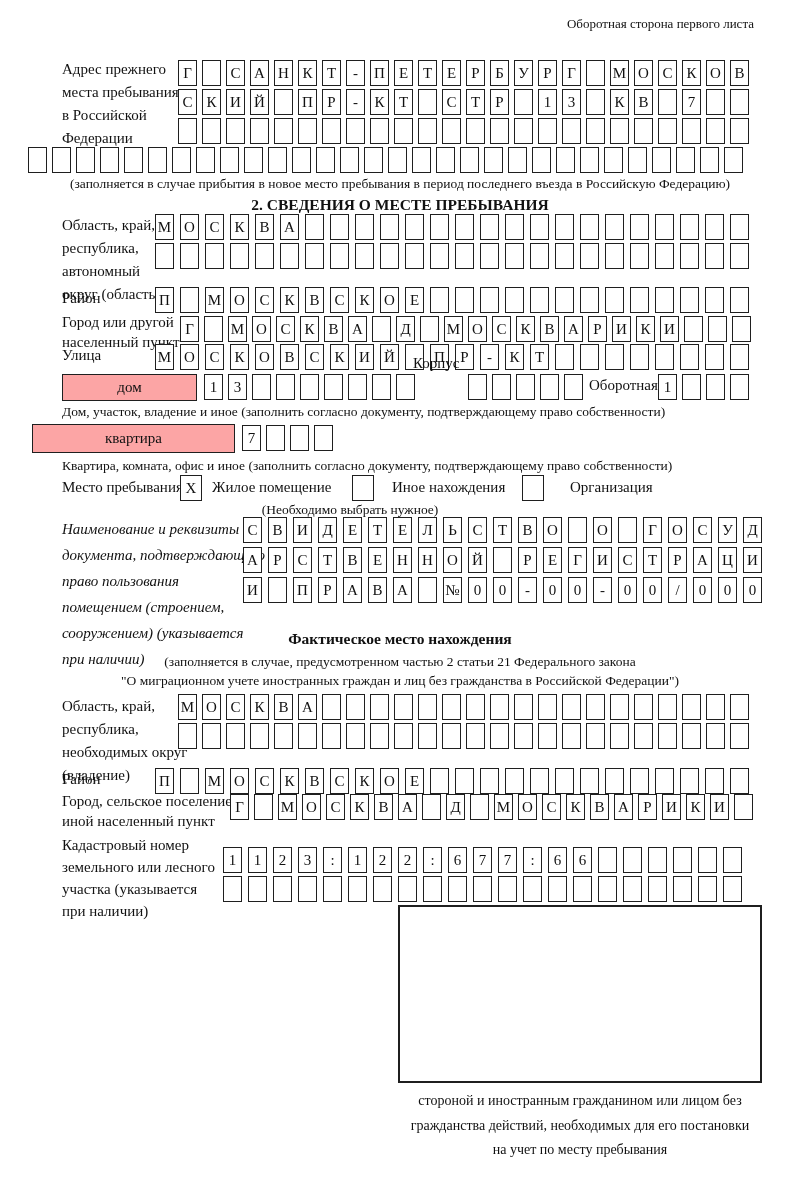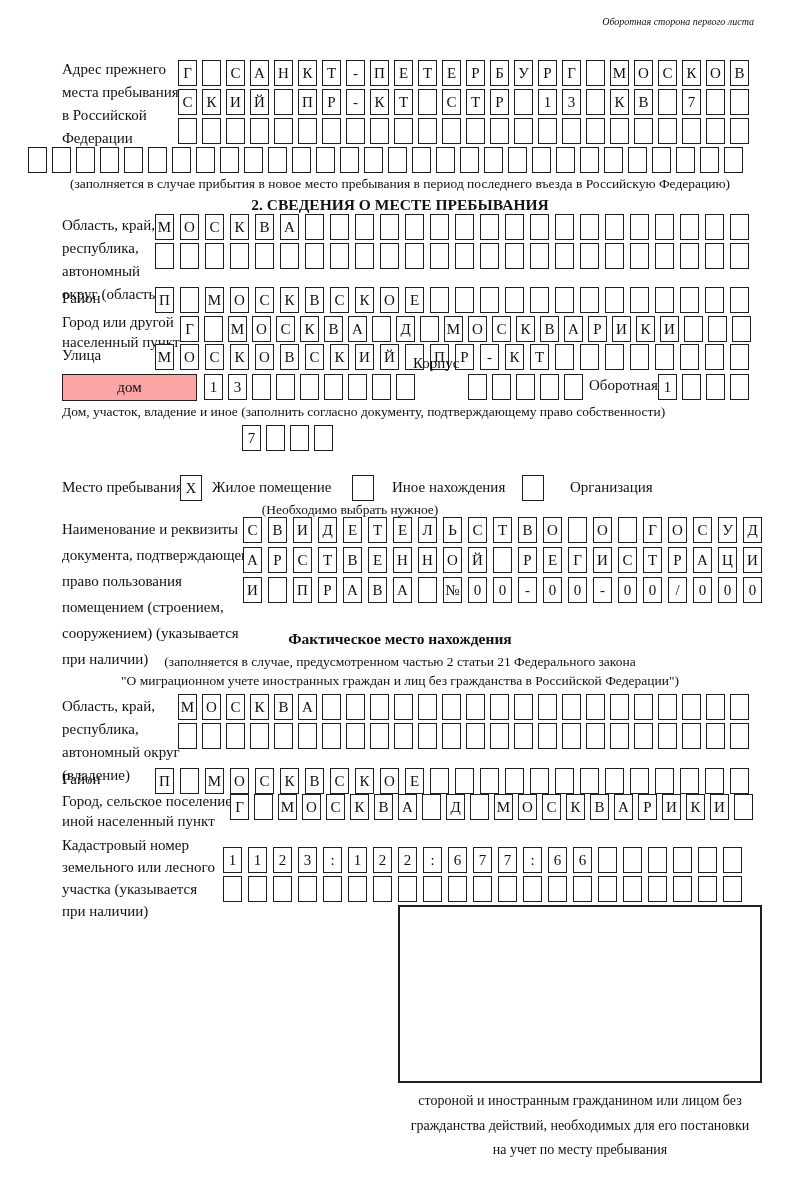--- a/index.html
+++ b/index.html
@@ -7,30 +7,30 @@
   #page{position:relative;width:800px;height:1180px;background:#fff;overflow:hidden;}
   .abs{position:absolute;}
   .cellrow{position:absolute;display:flex;}
   .p24{gap:5px;}
   .p25{gap:6px;}
   .cell{flex:none;width:19px;height:26px;box-sizing:border-box;border:1.8px solid #1f1f1f;
         display:flex;align-items:center;justify-content:center;font-size:15px;line-height:1;background:#fff;}
   .labelblock{font-size:15px;line-height:23px;}
   .labelblock div{white-space:nowrap;}
   .lh20 div{line-height:20px;}
-  .lh26 div{line-height:26px;}
+  .lh26 div{line-height:26px;font-style:italic;}
   .lh22 div{line-height:22px;}
   .note{font-size:13.5px;text-align:center;width:800px;left:0;}
   .sectitle{font-size:15.5px;font-weight:bold;text-align:center;width:800px;left:0;}
   .widebox{box-sizing:border-box;border:1.9px solid #1f1f1f;display:flex;align-items:center;justify-content:center;font-size:15px;background:#fca5a5;}
   .inlinelabel{font-size:15px;white-space:nowrap;}
   .checkbox{box-sizing:border-box;width:22px;height:26px;border:1.8px solid #1f1f1f;display:flex;align-items:center;justify-content:center;font-size:15px;background:#fff;}
   .stampbox{box-sizing:border-box;border:2px solid #1f1f1f;background:#fff;}
   .stampcap{font-size:14px;line-height:24.5px;text-align:center;}
-  .hdr{font-size:10px;white-space:nowrap;font-style:italic;}
+  .hdr{font-size:13px;white-space:nowrap;}
 </style>
 </head>
 <body>
 
 <div id="page">
 
   <div class="abs hdr" style="top:16px;right:46px;">Оборотная сторона первого листа</div>
 
   <div class="abs labelblock" style="left:62px;top:58px;">
     <div>Адрес прежнего</div>
@@ -320,26 +320,28 @@
     </div>
   <div class="abs inlinelabel" style="left:589px;top:377px;">Оборотная</div>
   <div class="cellrow p24" style="left:658px;top:374px;">
       <span class="cell">1</span>
       <span class="cell"></span>
       <span class="cell"></span>
       <span class="cell"></span>
     </div>
   <div class="abs" style="left:62px;top:404px;font-size:13.5px;">Дом, участок, владение и иное (заполнить согласно документу, подтверждающему право собственности)</div>
 
+  <div class="widebox abs" style="left:32px;top:424px;width:203px;height:29px;">квартира</div>
   <div class="cellrow p24" style="left:242px;top:425px;">
       <span class="cell">7</span>
       <span class="cell"></span>
       <span class="cell"></span>
       <span class="cell"></span>
     </div>
+  <div class="abs" style="left:62px;top:458px;font-size:13.5px;">Квартира, комната, офис и иное (заполнить согласно документу, подтверждающему право собственности)</div>
 
   <div class="abs inlinelabel" style="left:62px;top:479px;">Место пребывания:</div>
   <div class="checkbox abs" style="left:180px;top:475px;">X</div>
   <div class="abs inlinelabel" style="left:212px;top:479px;">Жилое помещение</div>
   <div class="checkbox abs" style="left:352px;top:475px;"></div>
   <div class="abs inlinelabel" style="left:392px;top:479px;">Иное нахождения</div>
   <div class="checkbox abs" style="left:522px;top:475px;"></div>
   <div class="abs inlinelabel" style="left:570px;top:479px;">Организация</div>
   <div class="abs" style="left:0;top:502px;width:700px;text-align:center;font-size:13.5px;">(Необходимо выбрать нужное)</div>
 
@@ -421,21 +423,21 @@
       <span class="cell">0</span>
     </div>
 
   <div class="abs sectitle" style="top:630px;">Фактическое место нахождения</div>
   <div class="abs note" style="top:654px;">(заполняется в случае, предусмотренном частью 2 статьи 21 Федерального закона</div>
   <div class="abs note" style="top:673px;">"О миграционном учете иностранных граждан и лиц без гражданства в Российской Федерации")</div>
 
   <div class="abs labelblock" style="left:62px;top:695px;">
     <div>Область, край,</div>
     <div>республика,</div>
-    <div>автономный округ</div>
+    <div>необходимых округ</div>
     <div>(владение)</div>
   </div>
   <div class="cellrow p24" style="left:178px;top:694px;">
       <span class="cell">М</span>
       <span class="cell">О</span>
       <span class="cell">С</span>
       <span class="cell">К</span>
       <span class="cell">В</span>
       <span class="cell">А</span>
       <span class="cell"></span>

